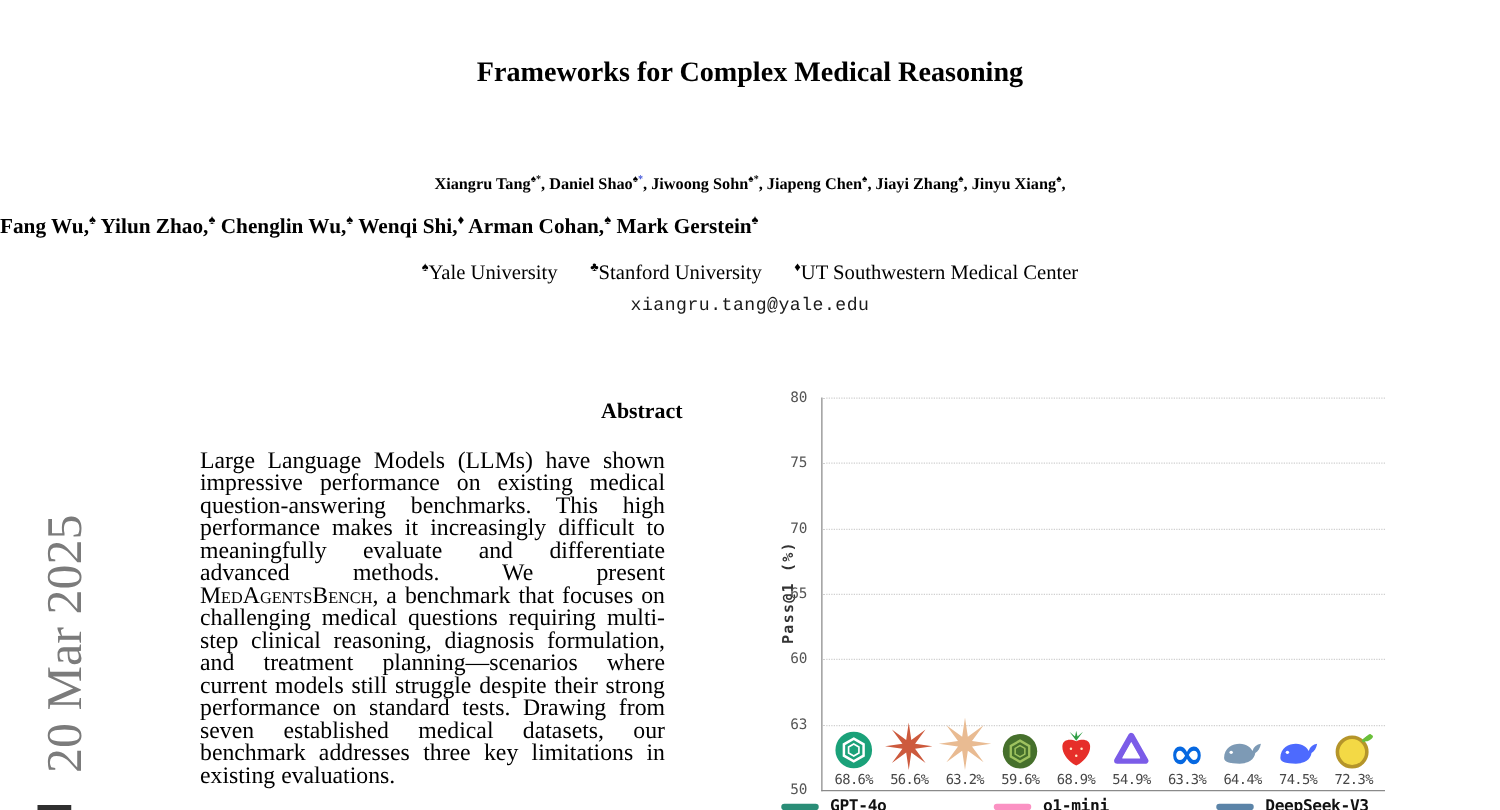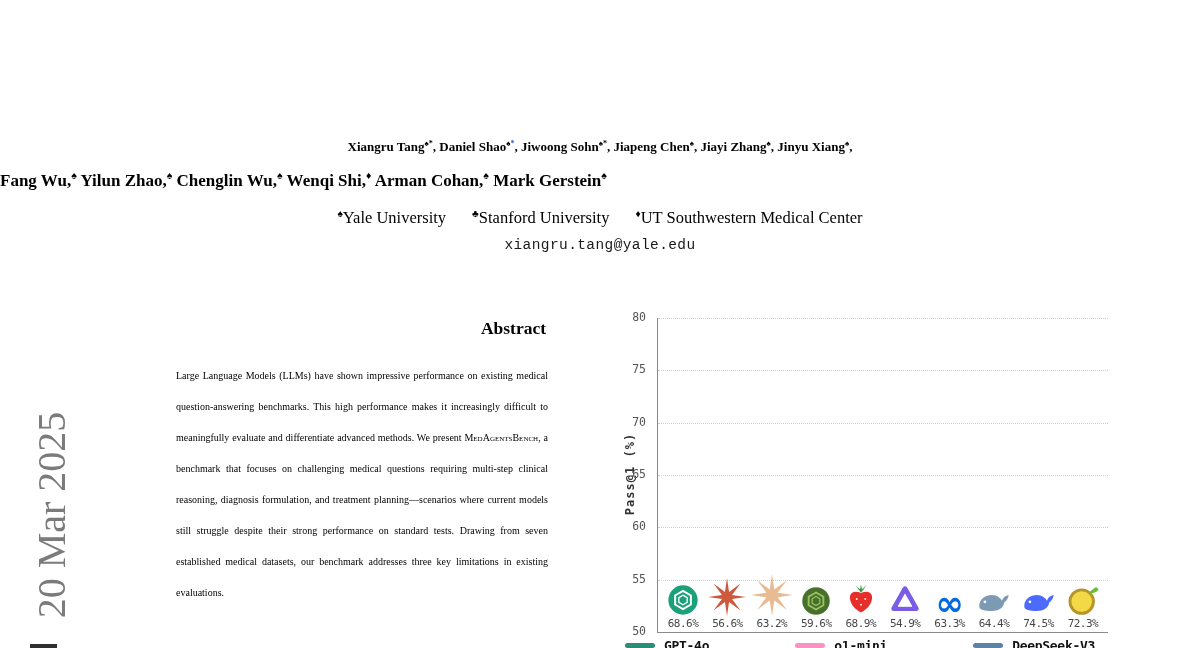--- a/index.html
+++ b/index.html
@@ -12,21 +12,21 @@
 
   #page-title{left:0;right:0;top:42px;text-align:center;font-weight:bold;font-size:22.5px;line-height:31px}
   #authors-line1{left:0;right:0;top:139px;text-align:center;font-weight:bold;font-size:13px}
   #authors-line2{left:0;right:0;top:171px;text-align:left;font-weight:bold;font-size:17px}
   #affiliations{left:0;right:0;top:208px;text-align:center;font-size:16.5px}
   .affil{margin:0 13px;white-space:nowrap}
   #email{left:0;right:0;top:237px;text-align:center;font-family:Liberation Mono, monospace;
          font-size:14.5px;letter-spacing:.4px;color:#1a1a1a}
 
   #abstract-heading{left:174px;width:372px;top:318px;text-align:right;font-weight:bold;font-size:17.5px}
-  #abstract-text{left:176px;width:372px;top:360px;height:288px;font-size:10px;line-height:31px;
+  #abstract-text{left:160px;width:372px;top:360px;height:288px;font-size:19px;line-height:18px;
                  text-align:justify;overflow:hidden}
 
   #date-sidebar{left:-68px;top:489px;width:240px;height:52px;transform:rotate(-90deg);
                 font-size:40px;color:#7b7b7b;text-align:center;line-height:52px;white-space:nowrap}
   #corner-mark{left:30px;top:644px;width:27px;height:4px;background:#2f2f2f}
 
   #chart{left:613px;top:300px;width:570px;height:360px;font-family:"DejaVu Sans Mono",monospace}
   #plot-area{position:absolute;left:44px;top:18px;width:450px;height:314px;
              border-left:1.4px solid #8a8a8a;border-bottom:1.4px solid #8a8a8a}
   .gridline{position:absolute;left:0;right:0;border-top:1.5px dotted #cfcfcf;z-index:0}
@@ -47,35 +47,36 @@
   .lswatch{width:30px;height:5px;border-radius:2.5px}
   .llabel{font-size:13px;font-weight:bold;color:#111;letter-spacing:-.3px}
 </style>
 </head>
 <body>
 
 <div class="abs" id="date-sidebar">20 Mar 2025</div>
 <div class="abs" id="corner-mark"></div>
 
 <div class="abs" id="page-title">
+  <div>Frameworks for Complex Medical Reasoning</div>
 </div>
 
 <div class="abs" id="authors-line1"><span>Xiangru Tang</span><sup>♠*</sup><span>, Daniel Shao</span><sup>♠</sup><sup class="blue">*</sup><span>, Jiwoong Sohn</span><sup>♠*</sup><span>, Jiapeng Chen</span><sup>♠</sup><span>, Jiayi Zhang</span><sup>♠</sup><span>, Jinyu Xiang</span><sup>♠</sup><span>,</span></div>
 <div class="abs" id="authors-line2"><span>Fang Wu,</span><sup>♠</sup><span> Yilun Zhao,</span><sup>♠</sup><span> Chenglin Wu,</span><sup>♠</sup><span> Wenqi Shi,</span><sup>♦</sup><span> Arman Cohan,</span><sup>♠</sup><span> Mark Gerstein</span><sup>♠</sup></div>
 <div class="abs" id="affiliations"><span class="affil"><sup>♠</sup><span>Yale University</span></span><span class="affil"><sup>♣</sup><span>Stanford University</span></span><span class="affil"><sup>♦</sup><span>UT Southwestern Medical Center</span></span></div>
 <div class="abs" id="email">xiangru.tang@yale.edu</div>
 
 <div class="abs" id="abstract-heading">Abstract</div>
 <div class="abs" id="abstract-text"><span>Large Language Models (LLMs) have shown impressive performance on existing medical question-answering benchmarks. This high performance makes it increasingly difficult to meaningfully evaluate and differentiate advanced methods. We present </span><span class="sc">MedAgentsBench</span><span>, a benchmark that focuses on challenging medical questions requiring multi-step clinical reasoning, diagnosis formulation, and treatment planning—scenarios where current models still struggle despite their strong performance on standard tests. Drawing from seven established medical datasets, our benchmark addresses three key limitations in existing evaluations.</span></div>
 
 <div class="abs" id="chart">
   <div id="ylabel">Pass@1 (%)</div>
   <div id="yticks">
       <div class="ytick" style="top: 100%; margin-left: 36px;">50</div>
-      <div class="ytick" style="top: 83.3333%;">55</div>
+      <div class="ytick" style="top: 83.3333%;">63</div>
       <div class="ytick" style="top: 66.6667%;">60</div>
       <div class="ytick" style="top: 50%;">65</div>
       <div class="ytick" style="top: 33.3333%;">70</div>
       <div class="ytick" style="top: 16.6667%;">75</div>
       <div class="ytick" style="top: 0%;">80</div>
     </div>
   <div id="plot-area">
     <div id="bars-row">
         <div class="bar-slot">
           <div class="icon">

